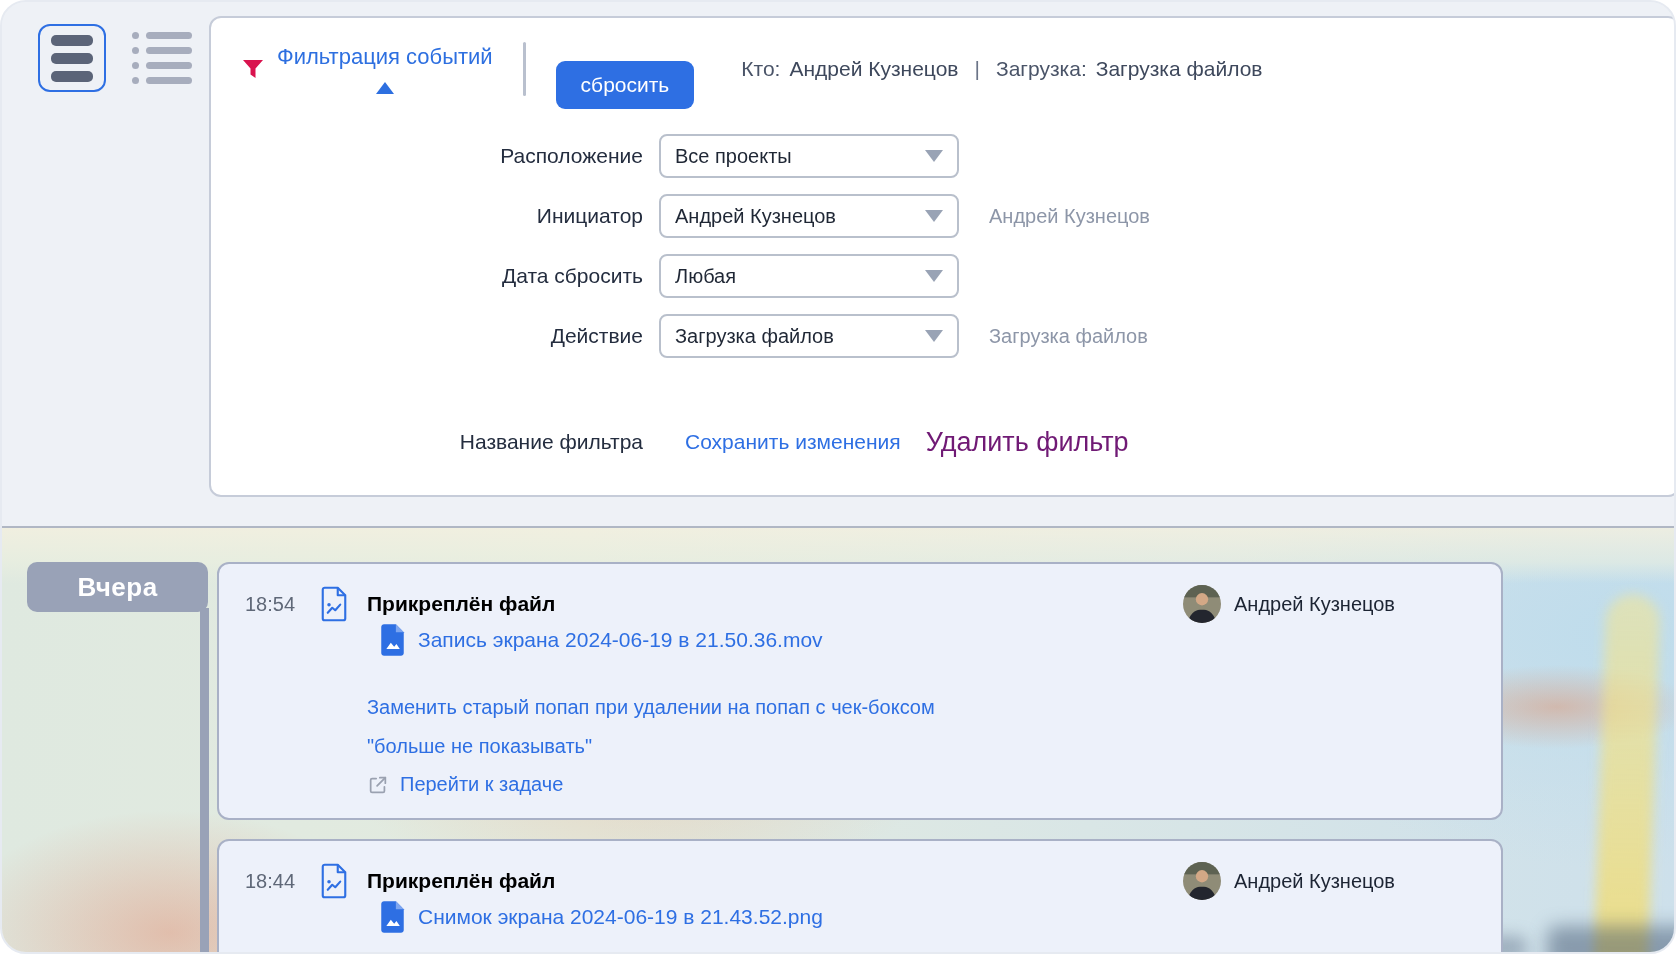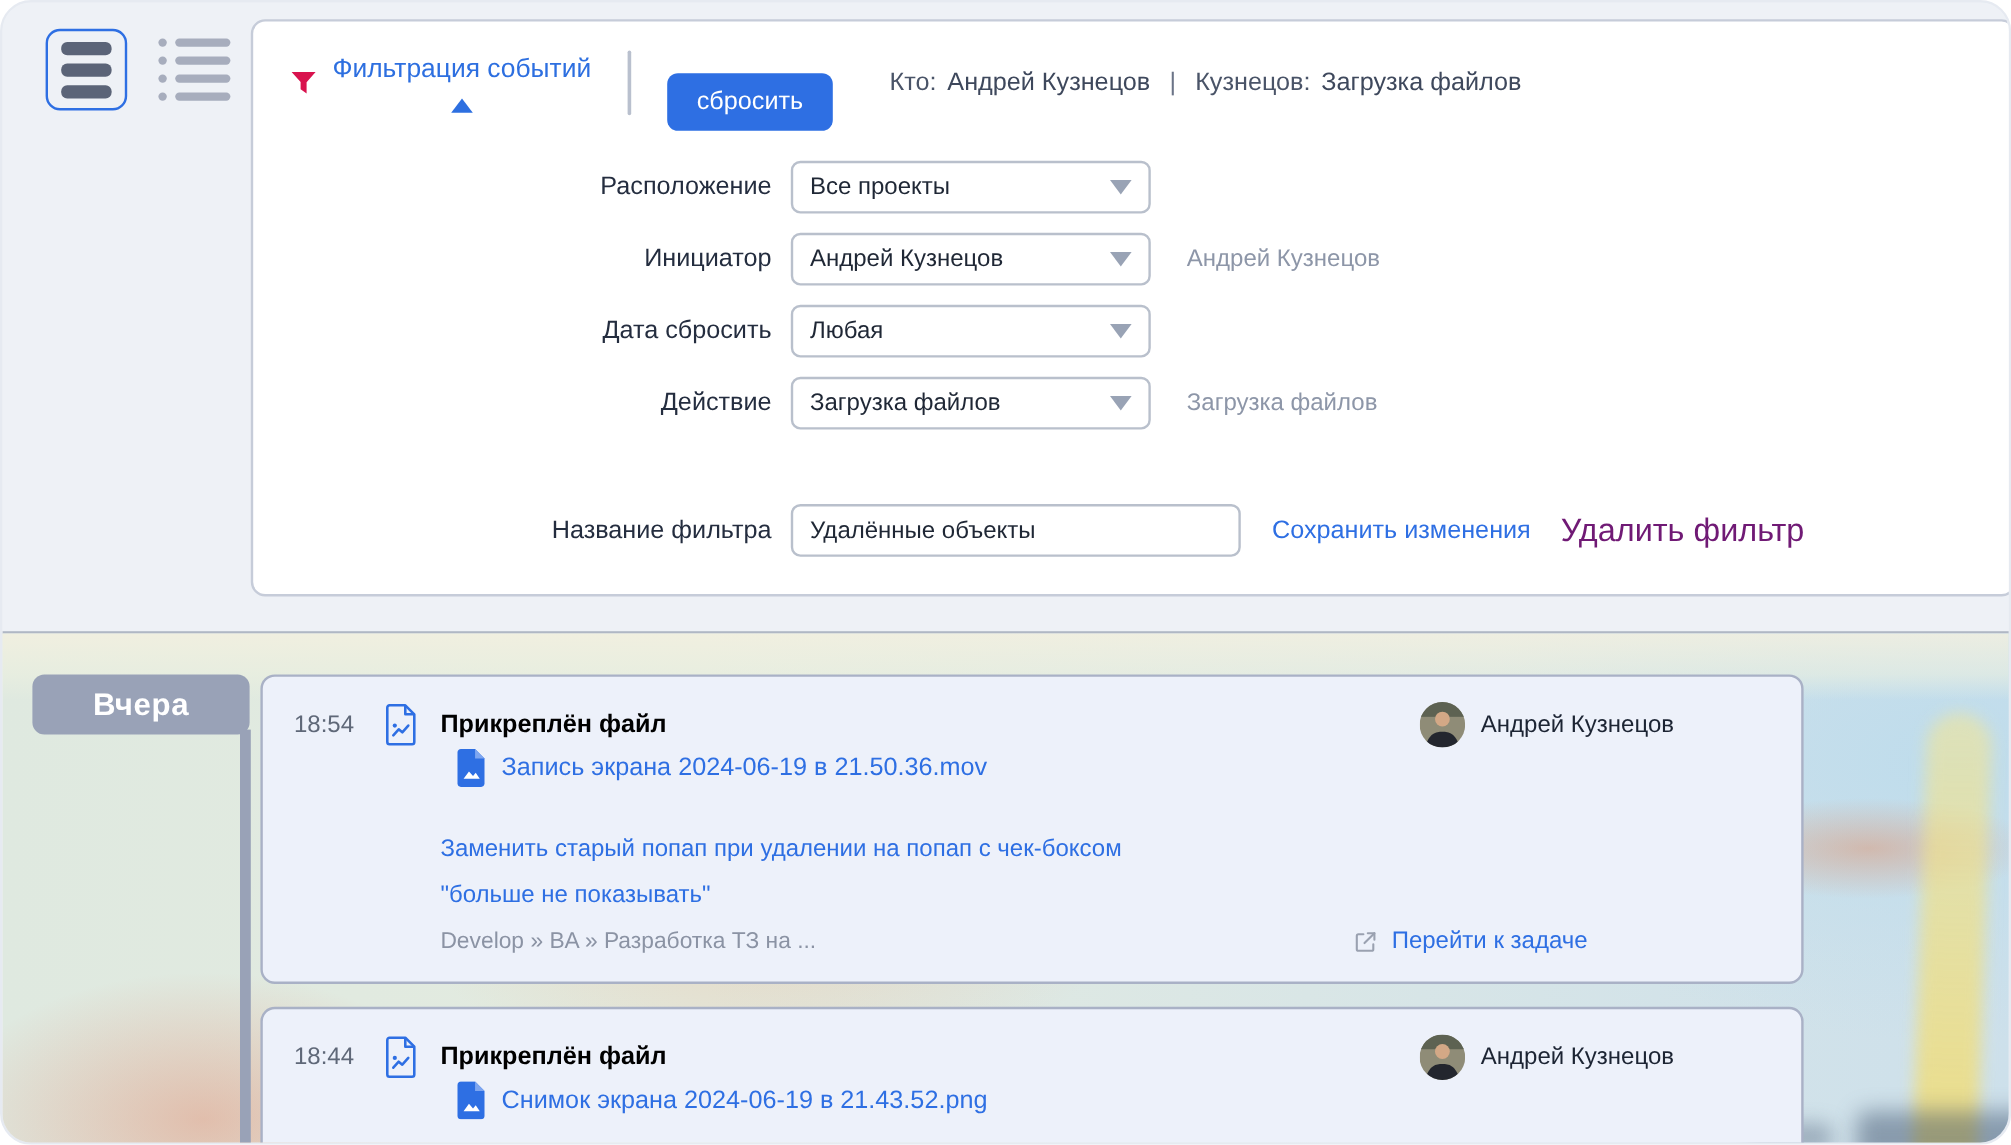--- a/index.html
+++ b/index.html
@@ -138,21 +138,21 @@
         <a class="filter-title">
           <span>Фильтрация событий</span>
           <span class="caret-up"></span>
         </a>
         <span class="vdivider"></span>
         <button class="reset-btn">сбросить</button>
         <div class="summary">
           <span class="sum-label">Кто:</span>
           <span class="sum-value">Андрей Кузнецов</span>
           <span class="sum-sep">|</span>
-          <span class="sum-label">Кузнецов:</span>
+          <span class="sum-label">Загрузка:</span>
           <span class="sum-value">Загрузка файлов</span>
         </div>
       </div>
 
       <div class="form">
         <div class="form-row">
           <label class="form-label">Расположение</label>
           <div class="dropdown">
             <span>Все проекты</span>
             <span class="caret-down"></span>
@@ -176,21 +176,20 @@
         <div class="form-row">
           <label class="form-label">Действие</label>
           <div class="dropdown">
             <span>Загрузка файлов</span>
             <span class="caret-down"></span>
           </div>
           <span class="side-text">Загрузка файлов</span>
         </div>
         <div class="form-row name-row">
           <label class="form-label">Название фильтра</label>
-          <input class="name-input" type="text" value="Удалённые объекты" style="">
           <a class="save-link">Сохранить изменения</a>
           <a class="delete-link">Удалить фильтр</a>
         </div>
       </div>
     </div>
   </div>
 
   <div class="events-area">
     <div class="spire"></div>
     <div class="dark-blob1"></div>
@@ -233,21 +232,20 @@
                 <path d="M6.5 22l4-5.5 3 3.5 2-2.5 3 4.5z" fill="#fff"></path>
               </svg>
             </span>
             <span>Запись экрана 2024-06-19 в 21.50.36.mov</span>
           </a>
           <div class="description">
             <div>Заменить старый попап при удалении на попап с чек-боксом</div>
             <div>"больше не показывать"</div>
           </div>
           <div class="bottom-row">
-            <span class="breadcrumb">Develop » BA » Разработка ТЗ на ...</span>
             <a class="goto-link">
               <span class="ext-icon">
                 <svg viewBox="0 0 24 24" width="22" height="22" fill="none" stroke="#9aa1b0" stroke-width="1.9" stroke-linecap="round" stroke-linejoin="round">
                   <path d="M10 5H5.5A1.5 1.5 0 0 0 4 6.5v12A1.5 1.5 0 0 0 5.5 20h12a1.5 1.5 0 0 0 1.5-1.5V14"></path>
                   <path d="M14 4h6v6"></path>
                   <path d="M20 4l-9 9"></path>
                 </svg>
               </span>
               <span>Перейти к задаче</span>
             </a>

